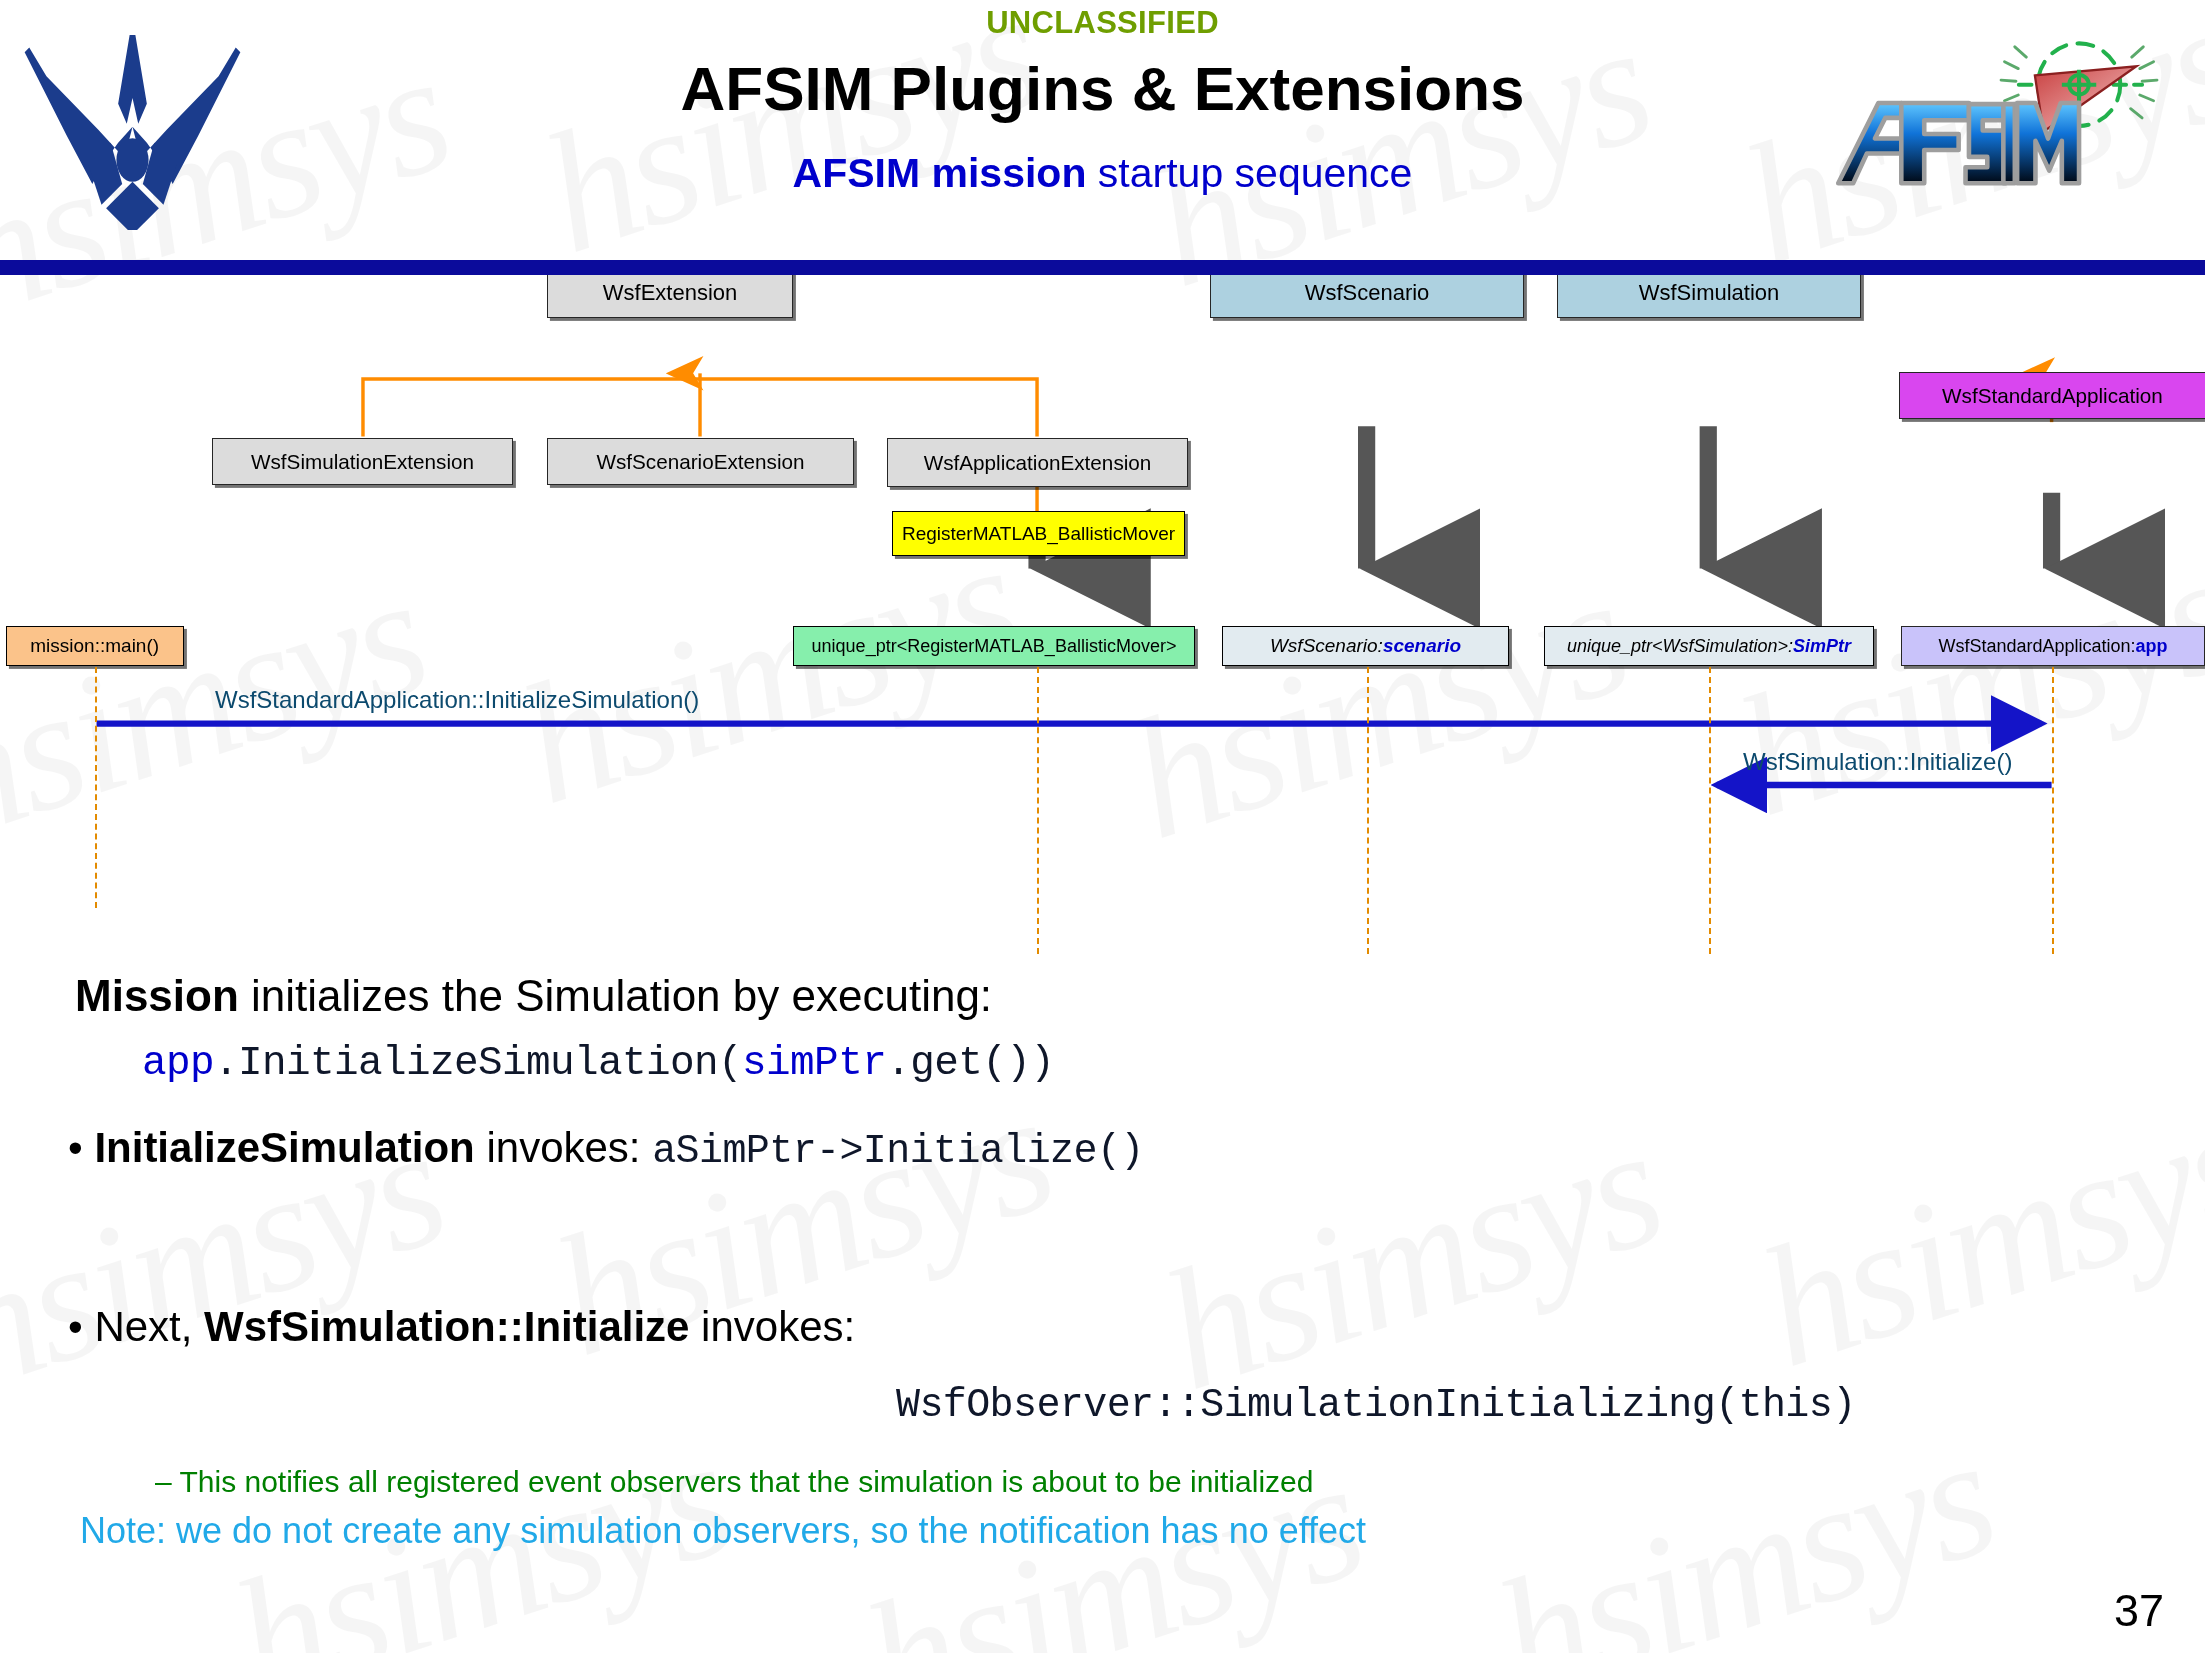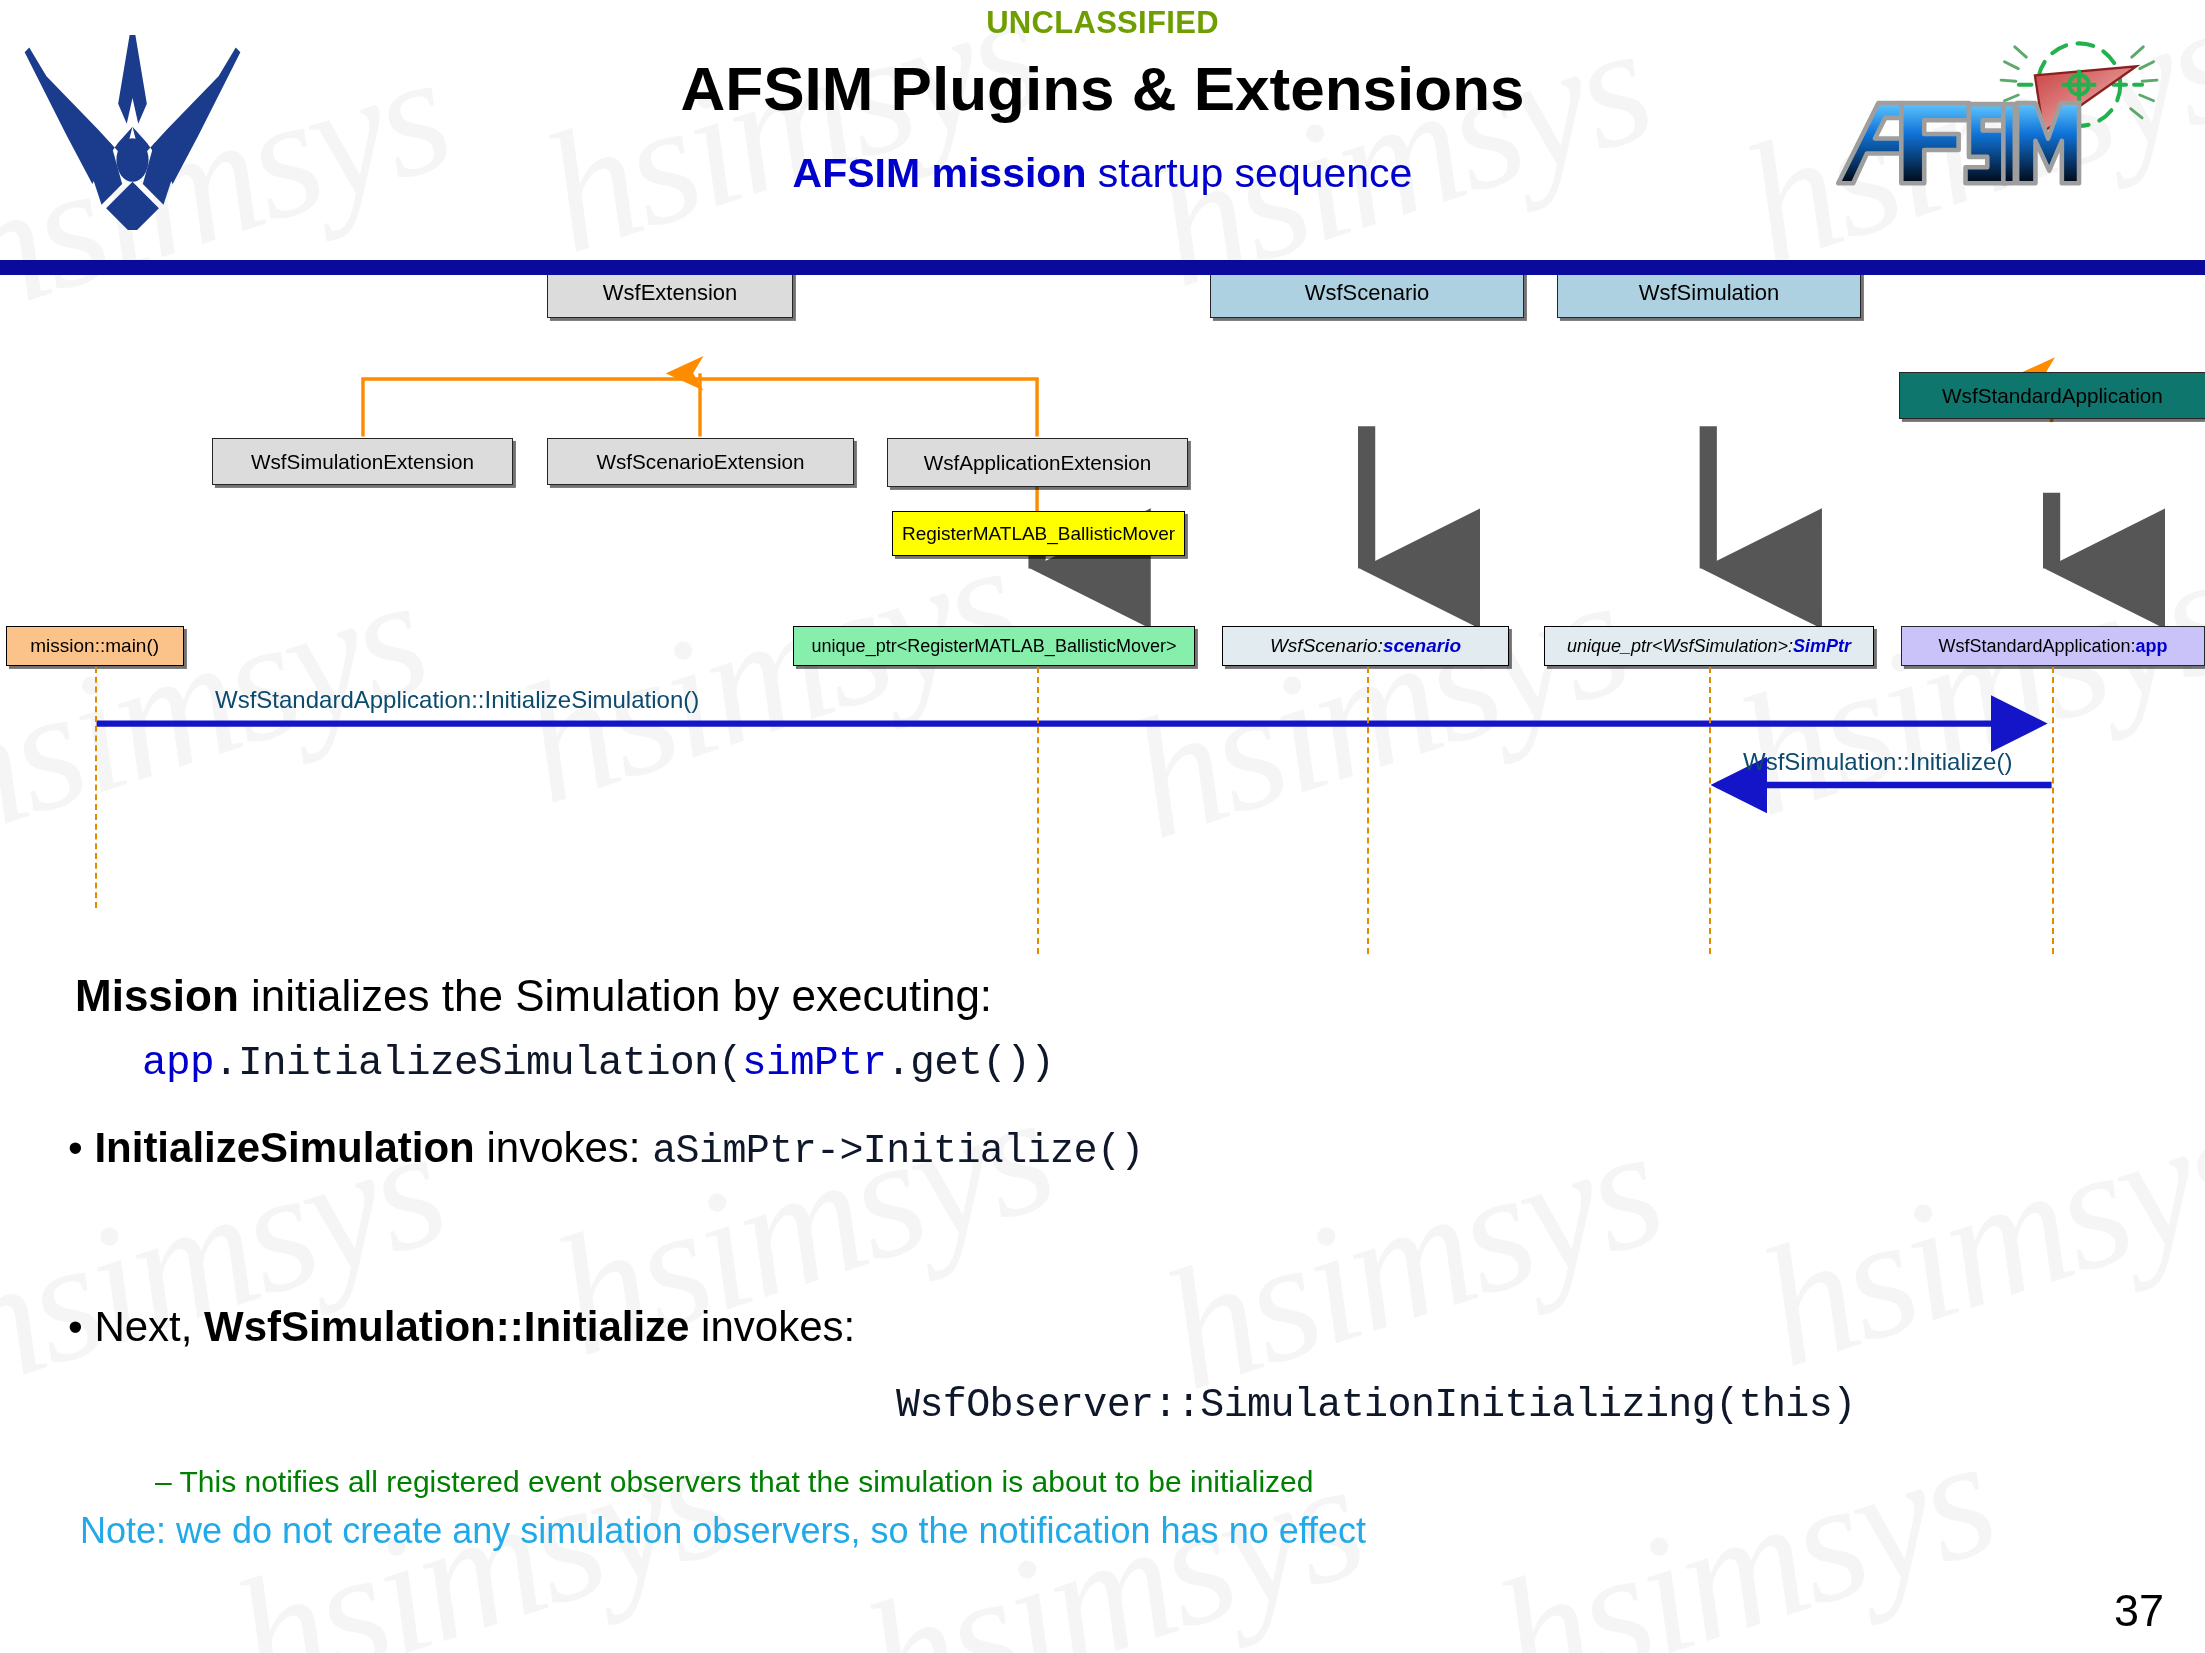--- a/index.html
+++ b/index.html
@@ -94,21 +94,21 @@
     position: absolute;
     display: flex; align-items: center; justify-content: center;
     border: 1.7px solid #262626;
     box-shadow: 2.9px 2.9px 0 rgba(0,0,0,0.55);
     text-align: center;
     line-height: 1.05;
     font-family: "Liberation Sans", sans-serif;
   }
   .node.grey  { background: #DCDCDC; }
   .node.blue  { background: #ADD1E0; }
-  .node.purple{ background: #0f766e; }
+  .node.purple{ background: #d946ef; }
   .node.yellow{ background: #FFFF00; border-color:#000; }
   .node.green { background: #86efac; border-color:#000; }
   .node.lblue { background: #E2EBF0; border-color:#000;font-style:italic; }
   .node.orange{ background: #FBC38A; border-color:#000; }
   .node .val  { font-weight: bold; color: #0000CC; }
 
   
   .lifeline {
     position: absolute;
     width: 0;

